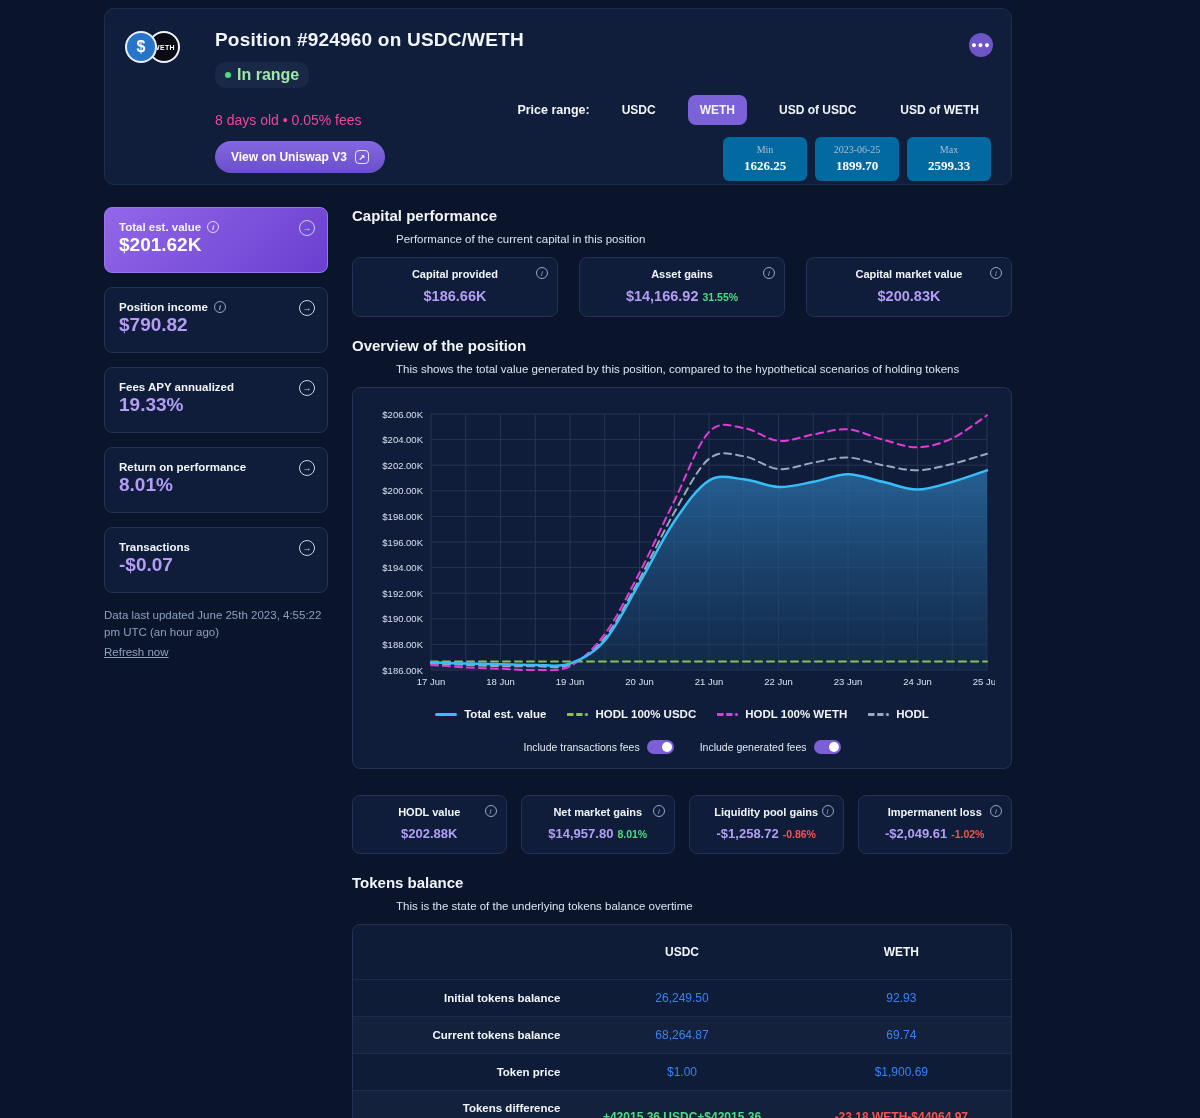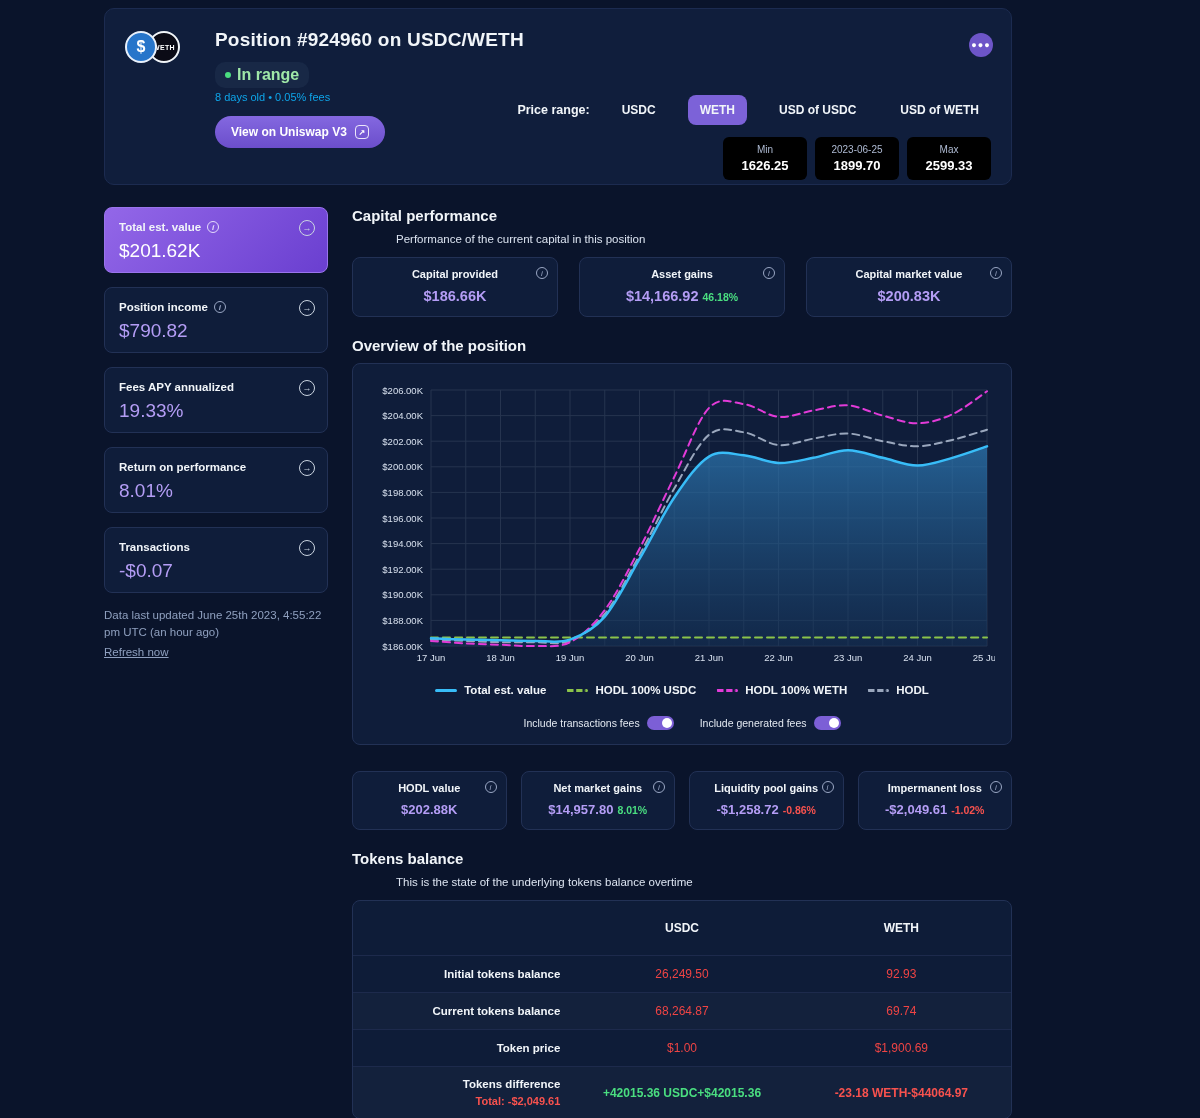--- a/index.html
+++ b/index.html
@@ -20,49 +20,49 @@
   }
   .token-icons { position:absolute; left:20px; top:22px; display:flex; }
   .coin { width:32px; height:32px; border-radius:50%; display:flex; align-items:center; justify-content:center; font-weight:bold; }
   .coin.usdc { background:#2775ca; color:#fff; font-size:16px; border:2px solid #e8f0fb; z-index:2; }
   .coin.weth { background:#0b0b16; color:#fff; font-size:7px; letter-spacing:.3px; border:2px solid #f1f5f9; margin-left:-9px; z-index:1; }
   .title-block { margin-left:90px; }
   .pos-title { font-size:19px; font-weight:bold; letter-spacing:.2px; }
   .range-badge { display:inline-flex; align-items:center; gap:6px; margin-top:11px;
     background:#182846; border-radius:10px; padding:4px 10px; font-size:16px; font-weight:bold; color:#9fe8a8; }
   .range-badge .dot { width:6px; height:6px; border-radius:50%; background:#4ade80; }
-  .age-line { margin-top:3px; font-size:11px; color:#0ea5e9; }
+  .age-line { margin-top:24px; font-size:14px; color:#ec4899; }
   .uni-btn { display:inline-flex; gap:8px; margin-top:13px;
     background:linear-gradient(180deg,#8468e0,#6b4ecb); color:#fff; font-size:12px; font-weight:bold;
     border:none; border-radius:17px; padding:9px 16px; cursor:pointer; }
   .ext-icon { display:inline-flex; align-items:center; justify-content:center; width:14px; height:14px;
     border:1.4px solid rgba(255,255,255,.85); border-radius:4px; font-size:8px; }
   .menu-btn { position:absolute; right:18px; top:24px; width:24px; height:24px; border-radius:50%;
     background:#6d55c8; color:#fff; border:none; font-size:9px; letter-spacing:1px; cursor:pointer; line-height:1; }
   .price-range-row { position:absolute; right:20px; top:86px; display:flex; align-items:center; gap:20px; }
   .pr-label { font-size:12.5px; font-weight:bold; }
   .pr-opt { font-size:12px; font-weight:bold; color:#f1f5f9; background:transparent; border:none;
     padding:8px 12px; border-radius:8px; cursor:pointer; }
   .pr-opt.selected { background:#7c62d8; }
   .range-boxes { position:absolute; right:20px; top:128px; display:flex; gap:8px; }
-  .range-box { background:#000000; border-radius:6px; min-width:84px; padding:7px 12px; text-align:center; }
+  .range-box { background:#0369a1; border-radius:6px; min-width:84px; padding:7px 12px; text-align:center;font-family:Liberation Serif, serif; }
   .range-box .lbl { font-size:10px; color:#aebad2; }
   .range-box .val { font-size:13px; font-weight:bold; margin-top:3px; color:#fff; }
 
   
   .body-row { display:flex; gap:24px; margin-top:22px; align-items:flex-start; }
   .sidebar { width:224px; flex:0 0 224px; }
   .main { width:660px; flex:0 0 660px; }
 
   
   .side-card { position:relative; background:#0f1d3a; border:1px solid #223155; border-radius:8px;
     padding:13px 14px; margin-bottom:14px; height:66px; }
   .side-card.highlight { background:linear-gradient(135deg,#9367e8 0%,#6a3fd0 100%); border-color:#9a74ec; }
   .side-label { font-size:11.5px; font-weight:bold; display:flex; align-items:center; gap:6px; }
-  .side-value { font-size:19px; font-weight:normal; margin-top:7px; color:#b49df5; }
+  .side-value { font-size:19px; font-weight:bold; margin-top:1px; color:#b49df5; }
   .side-card.highlight .side-value { color:#fff; }
   .info-icon { display:inline-flex; align-items:center; justify-content:center; width:12px; height:12px;
     border:1px solid #9aa7c4; border-radius:50%; font-size:8px; color:#9aa7c4; font-style:italic; cursor:pointer; }
   .side-card.highlight .info-icon { border-color:#e4dbfb; color:#e4dbfb; }
   .arrow-icon { position:absolute; right:12px; top:12px; width:16px; height:16px; border:1.4px solid #cbd5e1;
     border-radius:50%; display:flex; align-items:center; justify-content:center; font-size:9px; color:#cbd5e1; cursor:pointer; }
   .updated-text { font-size:11.5px; color:#8fa0bf; line-height:1.45; margin-top:8px; }
   .refresh-link { display:inline-block; font-size:11.5px; color:#8fa0bf; text-decoration:underline; margin-top:6px; cursor:pointer; }
 
   
@@ -85,21 +85,21 @@
   .legend-swatch { display:inline-block; width:22px; height:0; border-top:3px solid #fff; border-radius:2px; }
   .toggles-row { display:flex; justify-content:center; gap:26px; margin-top:20px; }
   .toggle-group { display:inline-flex; align-items:center; gap:7px; font-size:10.5px; color:#e2e8f0; }
   .toggle { position:relative; display:inline-block; width:27px; height:14px; border-radius:8px; background:#7c5fd6; cursor:pointer; }
   .toggle .knob { position:absolute; right:2px; top:2px; width:10px; height:10px; border-radius:50%; background:#fff; }
 
   
   .table-card { background:#0e1c38; border:1px solid #223155; border-radius:8px; overflow:hidden; margin-top:12px; }
   table.tokens { width:100%; border-collapse:collapse; table-layout:fixed; }
   table.tokens th { font-size:12px; font-weight:bold; padding:20px 10px; text-align:center; }
-  table.tokens td { font-size:12px; padding:11px 12px; border-top:1px solid #1d2a4c; color:#ef4444; text-align:center; }
+  table.tokens td { font-size:12px; padding:11px 12px; border-top:1px solid #1d2a4c; color:#3b82f6; text-align:center; }
   table.tokens td.row-label { text-align:right; font-weight:bold; color:#f1f5f9; font-size:11.5px; }
   table.tokens tr:nth-child(even) { background:rgba(255,255,255,0.025); }
   .total-line { font-weight:bold; font-size:11px; margin-top:5px; }
 </style>
 </head>
 <body>
 
 <div class="page">
   <div class="content">
 
@@ -195,30 +195,31 @@
         <div class="section-sub">Performance of the current capital in this position</div>
         <div class="stat-row">
           <div class="stat-card">
             <span class="info-icon">i</span>
             <div class="stat-label">Capital provided</div>
             <div class="stat-value">$186.66K</div>
           </div>
           <div class="stat-card">
             <span class="info-icon">i</span>
             <div class="stat-label">Asset gains</div>
-            <div class="stat-value"><span>$14,166.92</span><span class="stat-pct" style="color: rgb(74, 222, 128);">46.18%</span></div>
+            <div class="stat-value"><span>$14,166.92</span><span class="stat-pct" style="color: rgb(74, 222, 128);">31.55%</span></div>
           </div>
           <div class="stat-card">
             <span class="info-icon">i</span>
             <div class="stat-label">Capital market value</div>
             <div class="stat-value">$200.83K</div>
           </div>
         </div>
 
         <div class="section-title">Overview of the position</div>
+        <div class="section-sub">This shows the total value generated by this position, compared to the hypothetical scenarios of holding tokens</div>
 
         <div class="chart-card">
           <svg id="chart-svg" width="628" height="292" viewBox="0 0 628 292">
               <defs>
                 <linearGradient id="ag" x1="0" y1="0" x2="0" y2="1">
                   <stop offset="0%" stop-color="#2e7cb8" stop-opacity="0.7"></stop>
                   <stop offset="100%" stop-color="#153358" stop-opacity="0.5"></stop>
                 </linearGradient>
               </defs>
               <line x1="64" y1="266" x2="620" y2="266" stroke="#26344f" stroke-width="1"></line>

